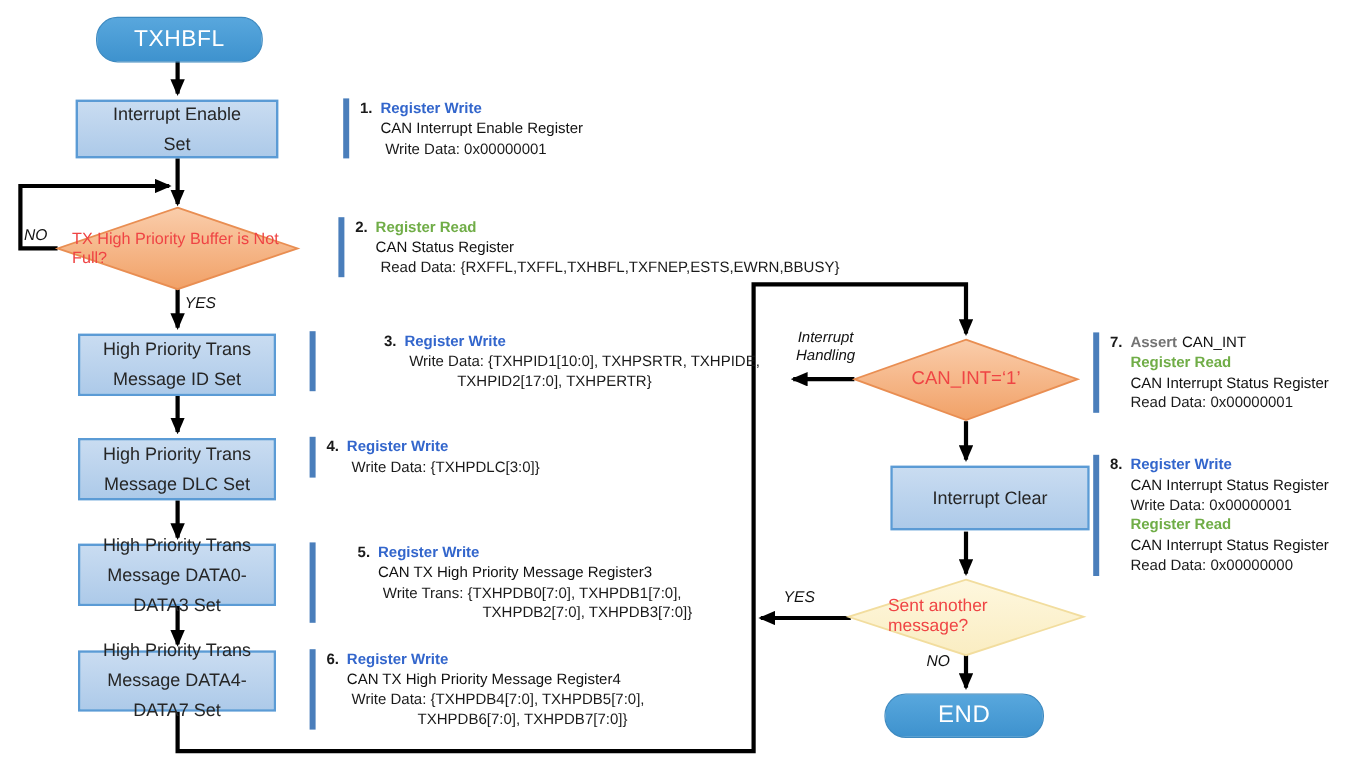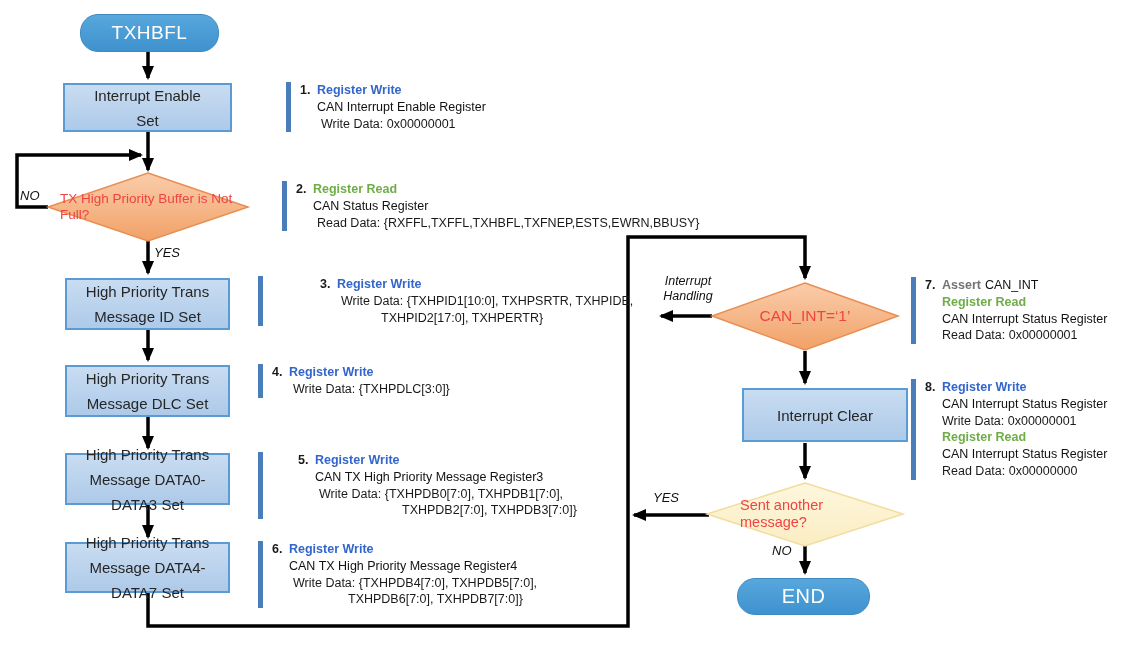--- a/index.html
+++ b/index.html
@@ -150,21 +150,21 @@
       <div class="row"><span class="num">4.</span><span class="act-w">Register Write</span></div>
       <div class="row d"><span>Write Data: {TXHPDLC[3:0]}</span></div>
     </div>
   </div>
 
   <div class="ann" style="left:258px;top:452px;gap:26px;">
     <div class="bar"></div>
     <div class="content">
       <div class="row"><span class="num">5.</span><span class="act-w">Register Write</span></div>
       <div class="row ind"><span class="reg">CAN TX High Priority Message Register3</span></div>
-      <div class="row d"><span>Write Data: {TXHPDB0[7:0], TXHPDB1[7:0],</span></div>
+      <div class="row d"><span>Write Trans: {TXHPDB0[7:0], TXHPDB1[7:0],</span></div>
       <div class="row" style="padding-left:104px;"><span>TXHPDB2[7:0], TXHPDB3[7:0]}</span></div>
     </div>
   </div>
 
   <div class="ann" style="left:258px;top:541px;">
     <div class="bar"></div>
     <div class="content">
       <div class="row"><span class="num">6.</span><span class="act-w">Register Write</span></div>
       <div class="row ind"><span class="reg">CAN TX High Priority Message Register4</span></div>
       <div class="row d"><span>Write Data: {TXHPDB4[7:0], TXHPDB5[7:0],</span></div>

